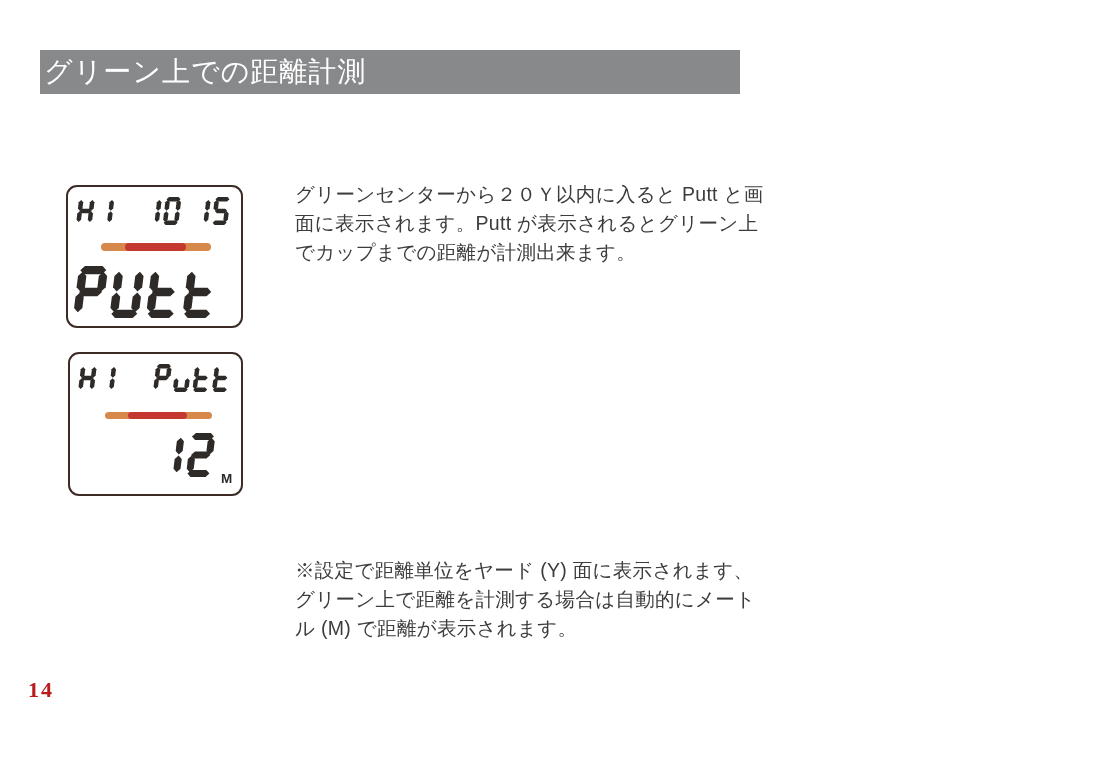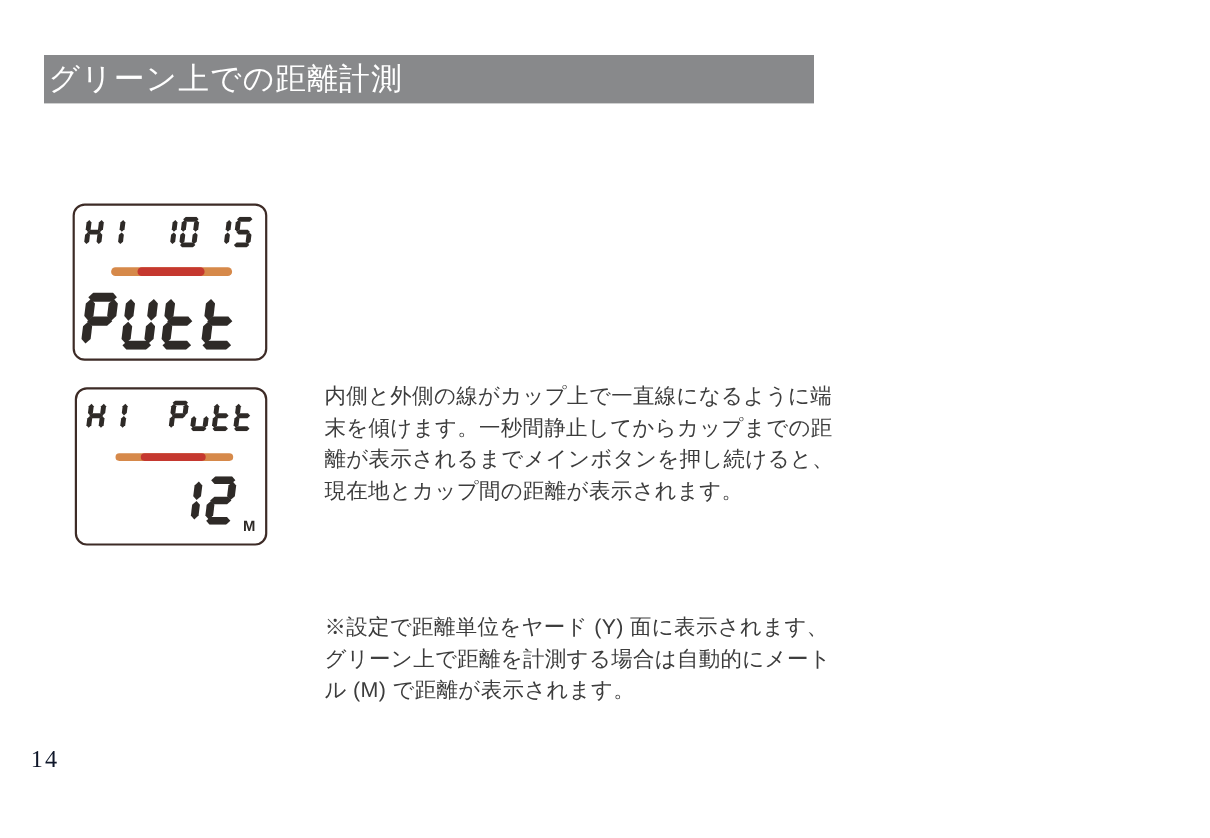--- a/index.html
+++ b/index.html
@@ -42,22 +42,23 @@
   .align-bar-red{
     position:absolute;left:21.5%;top:0;width:55.5%;height:100%;
     background:var(--bar-red);border-radius:99px;
   }
   .unit-m{
     position:absolute;left:151px;top:118px;font-size:13.5px;font-weight:bold;
     color:var(--segment);line-height:1;
   }
   .page-number{
     position:absolute;left:28px;top:677px;
-    font-family:"Liberation Serif",serif;font-size:22px;color:#0f172a;
+    font-family:"Liberation Serif",serif;font-size:22px;color:#b91c1c;
     letter-spacing:2px;
+    font-weight:bold;
   }
 </style>
 </head>
 <body>
 
 <div class="page" style="--header-bg: #88898B; --header-text: #FFFFFF; --body-text: #3C3C3C; --lcd-border: #3D2B26; --segment: #2E2A27; --bar-orange: #D6894A; --bar-red: #C5382F;">
 
   <div class="header-bar">
     <span class="header-title">グリーン上での距離計測</span>
   </div>
@@ -114,20 +115,23 @@
             <polygon points="146,50 154,42 182,42 190,50 182,58 154,58"></polygon>
             <polygon points="143,92 151,84 185,84 193,92 185,100 151,100"></polygon>
             <polygon points="218,11 226,19 226,41 218,49 210,41 210,19"></polygon>
             <polygon points="218,51 226,59 226,81 218,89 210,81 210,59"></polygon>
             <polygon points="216,50 224,42 252,42 260,50 252,58 224,58"></polygon>
             <polygon points="213,92 221,84 255,84 263,92 255,100 221,100"></polygon>
           </g>
         </svg></div>
   </div>
 
+  <div class="jp-text para-1">グリーンセンターから２０Ｙ以内に入ると Putt と画
+面に表示されます。Putt が表示されるとグリーン上
+でカップまでの距離が計測出来ます。</div>
 
   <div class="lcd lcd-2">
     <div class="seg-abs seg-hole"><svg width="38.64" height="28" viewBox="0 0 138 100">
           <g fill="#2E2A27" transform="translate(12,0) skewX(-7)">
             <polygon points="8,11 16,19 16,41 8,49 0,41 0,19"></polygon>
             <polygon points="48,11 56,19 56,41 48,49 40,41 40,19"></polygon>
             <polygon points="6,50 14,42 42,42 50,50 42,58 14,58"></polygon>
             <polygon points="48,51 56,59 56,81 48,89 40,81 40,59"></polygon>
             <polygon points="8,51 16,59 16,81 8,89 0,81 0,59"></polygon>
             <polygon points="118,11 126,19 126,41 118,49 110,41 110,19"></polygon>
@@ -164,24 +168,20 @@
             <polygon points="73,8 81,0 115,0 123,8 115,16 81,16"></polygon>
             <polygon points="118,11 126,19 126,41 118,49 110,41 110,19"></polygon>
             <polygon points="76,50 84,42 112,42 120,50 112,58 84,58"></polygon>
             <polygon points="78,51 86,59 86,81 78,89 70,81 70,59"></polygon>
             <polygon points="73,92 81,84 115,84 123,92 115,100 81,100"></polygon>
           </g>
         </svg></div>
     <div class="unit-m">M</div>
   </div>
 
-  <div class="jp-text para-2">内側と外側の線がカップ上で一直線になるように端
-末を傾けます。一秒間静止してからカップまでの距
-離が表示されるまでメインボタンを押し続けると、
-現在地とカップ間の距離が表示されます。</div>
 
   <div class="jp-text para-3">※設定で距離単位をヤード (Y) 面に表示されます、
 グリーン上で距離を計測する場合は自動的にメート
 ル (M) で距離が表示されます。</div>
 
   <div class="page-number">14</div>
 
 </div>
 
 </body></html>

